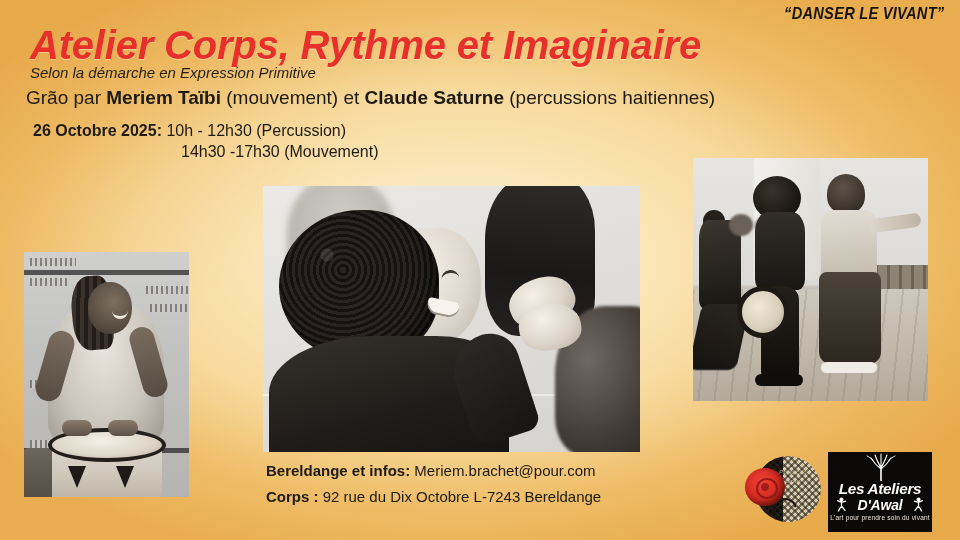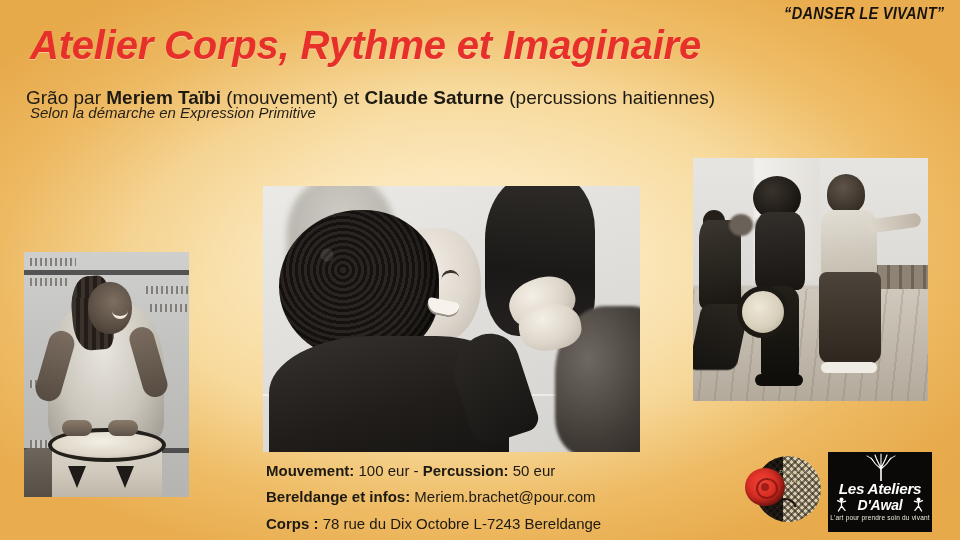--- a/index.html
+++ b/index.html
@@ -30,21 +30,21 @@
   .title{
     position:absolute;left:30px;top:23px;
     font-size:40px;font-weight:bold;font-style:italic;
     color:#e8302a;letter-spacing:-.2px;white-space:nowrap;
     text-shadow:0 1px 0 rgba(255,255,255,.35);
     z-index:6;
   }
   .subtitle{
     position:absolute;left:30px;top:64px;
     font-size:15px;font-style:italic;color:#241f16;
-    white-space:nowrap;z-index:6;margin-top:40px;
+    white-space:nowrap;z-index:6;
   }
   .anime{
     position:absolute;left:26px;top:87px;
     font-size:19px;color:#1d1a13;white-space:nowrap;z-index:6;
   }
   .anime b{font-weight:bold;text-align:center;}
 
   .dates{
     position:absolute;left:33px;top:120px;z-index:6;
     font-size:16px;color:#1d1a13;line-height:1.32;
@@ -336,20 +336,27 @@
   <div class="tagline">“DANSER LE VIVANT”</div>
 
   <div class="title">Atelier Corps, Rythme et Imaginaire</div>
   <div class="subtitle">Selon la démarche en Expression Primitive</div>
 
   <div class="anime">
     <span>Grão par </span><b>Meriem Taïbi</b><span> (mouvement) et </span><b>Claude Saturne</b><span> (percussions haitiennes)</span>
   </div>
 
   <div class="dates">
+    <div class="row">
+      <span class="lbl">26 Octobre 2025:</span>
+      <span>10h - 12h30 (Percussion)</span>
+    </div>
+    <div class="row indent">
+      <span>14h30 -17h30 (Mouvement)</span>
+    </div>
   </div>
 
   <div class="photo" id="photo-drummer">
     <div class="bg"></div>
     <div class="wallstripe" style="top:18px"></div>
     <div class="wallstripe" style="top:196px"></div>
     <div class="perf" style="left:6px;top:6px;width:46px;height:8px"></div>
     <div class="perf" style="left:6px;top:26px;width:40px;height:8px"></div>
     <div class="perf" style="left:6px;top:128px;width:44px;height:8px"></div>
     <div class="perf" style="left:6px;top:188px;width:40px;height:8px"></div>
@@ -404,27 +411,24 @@
     <div class="p-w-feet"></div>
     <div class="p-afro"></div>
     <div class="p-afro-body"></div>
     <div class="p-afro-legs"></div>
     <div class="p-afro-shoe"></div>
     <div class="tambourine"></div>
   </div>
 
   <div class="info">
     <div class="ln">
-      <b>Mouvement:</b><span> 100 eur - </span><b>Percussion:</b><span> 50 eur</span>
+      <b>Bereldange et infos:</b><span> Meriem.brachet@pour.com</span>
     </div>
     <div class="ln">
-      <b>Bereldange et infos:</b><span> Meriem.brachet@pour.com</span>
-    </div>
-    <div class="ln">
-      <b>Corps :</b><span> 78 rue du Dix Octobre L-7243 Bereldange</span>
+      <b>Corps :</b><span> 92 rue du Dix Octobre L-7243 Bereldange</span>
     </div>
   </div>
 
   <div id="logo-rose">
     <div class="disc"></div>
     <div class="disc-text">Pulsação Grão</div>
     <div class="swirl"></div>
     <div class="rose"></div>
   </div>
 

